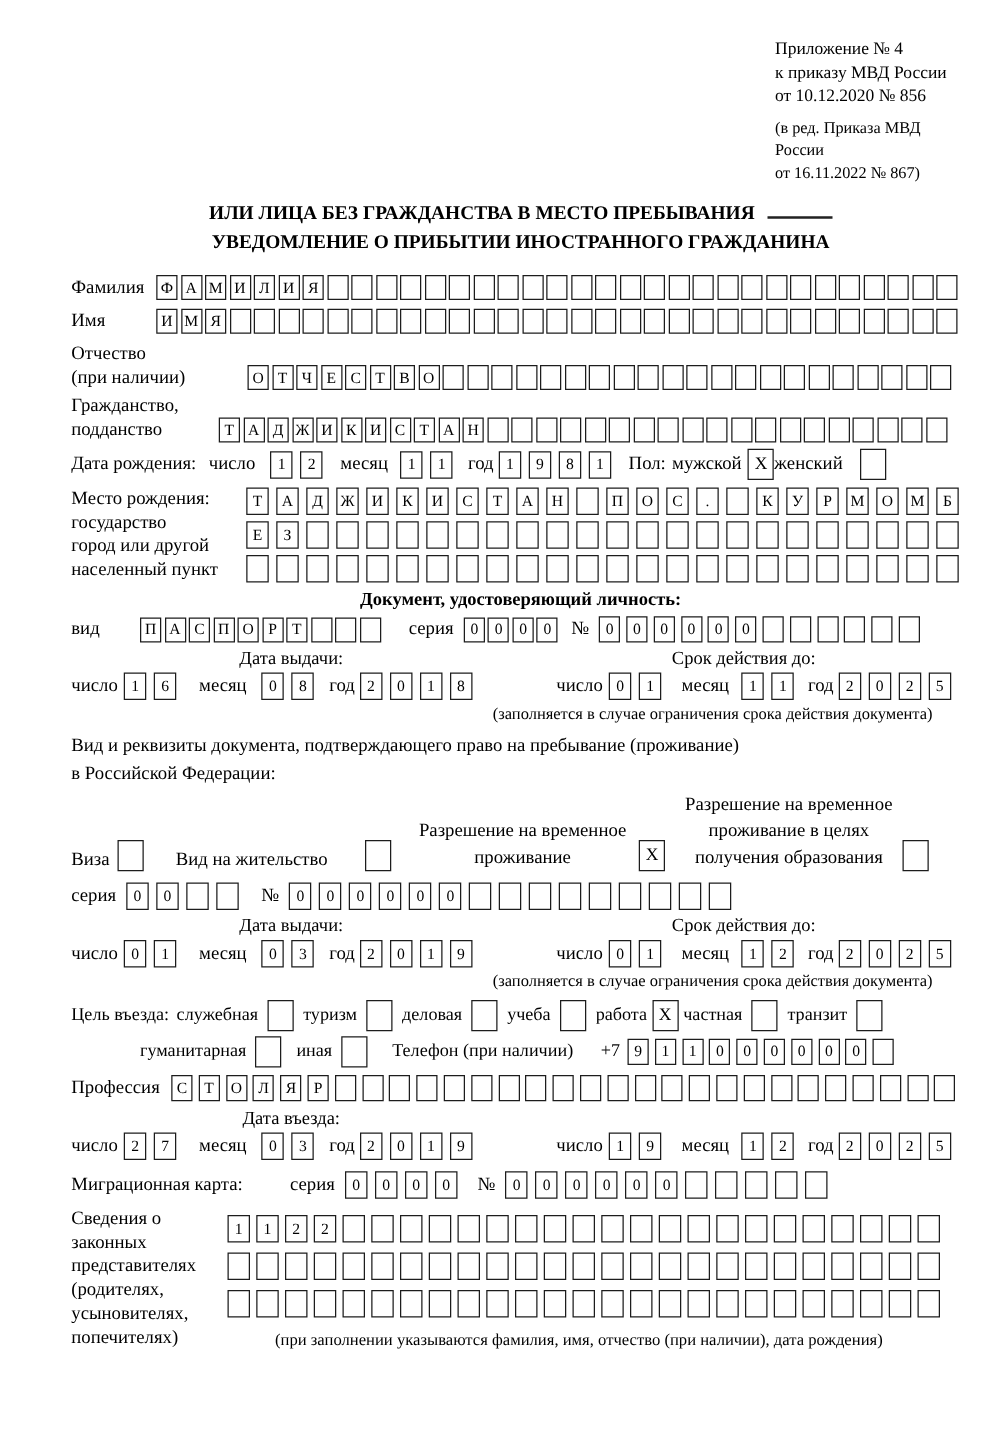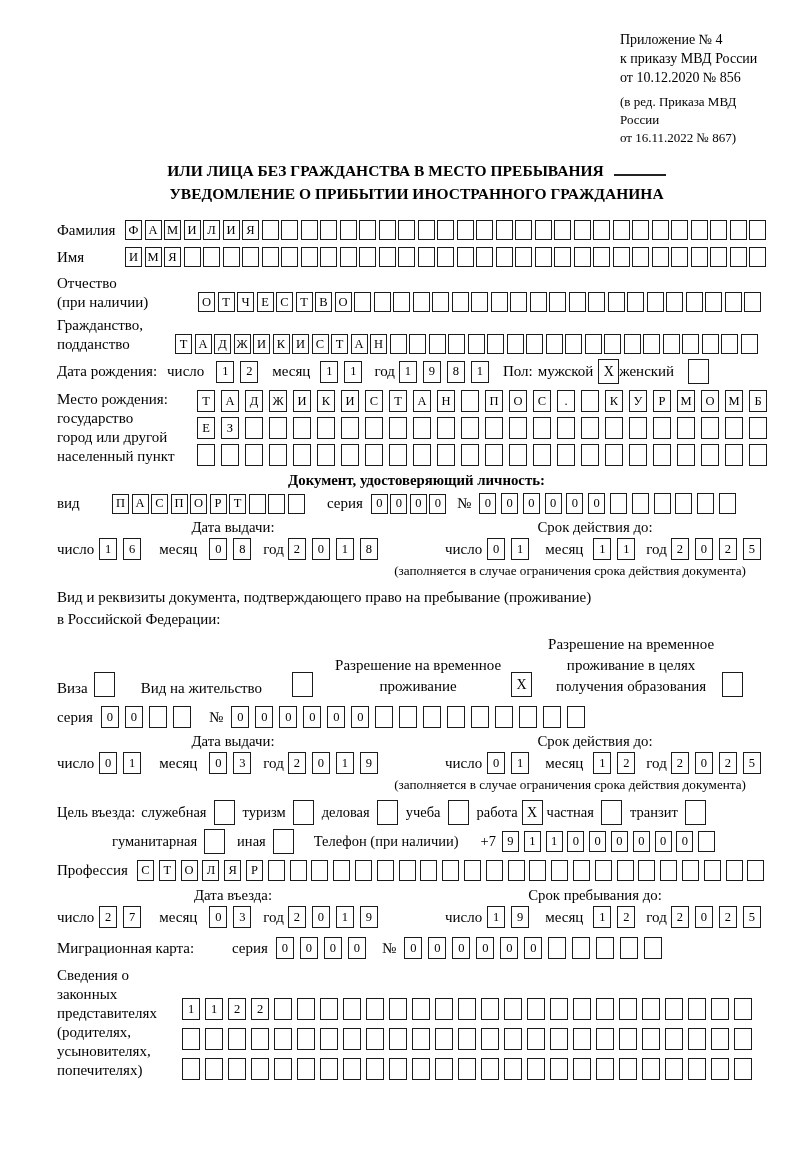--- a/index.html
+++ b/index.html
@@ -592,21 +592,20 @@
         <span class="cell"></span>
         <span class="cell"></span>
         <span class="cell"></span>
         <span class="cell"></span>
         <span class="cell"></span>
       </span>
   </div>
 
   <div class="two-col" style="margin-top:6px">
     <div class="col-l head-c">Дата въезда:</div>
-    <div class="col-r head-c" style="width:300px">Срок пребывания до:</div>
   </div>
   <div class="two-col" style="margin-top:2px">
     <div class="col-l dgroup">
       <span class="t">число</span>
       <span class="strip strip--lg" style="margin-left:5px">
           <span class="cell">2</span>
           <span class="cell">7</span>
         </span>
       <span class="t" style="margin-left:12px">месяц</span>
       <span class="strip strip--lg" style="margin-left:12px">
@@ -751,16 +750,17 @@
           <span class="cell"></span>
           <span class="cell"></span>
           <span class="cell"></span>
           <span class="cell"></span>
           <span class="cell"></span>
           <span class="cell"></span>
           <span class="cell"></span>
           <span class="cell"></span>
           <span class="cell"></span>
         </span>
+      <span class="cap" style="display:block">(при заполнении указываются фамилия, имя, отчество (при наличии), дата рождения)</span>
     </span>
   </div>
 
 </div>
 
 </body></html>

